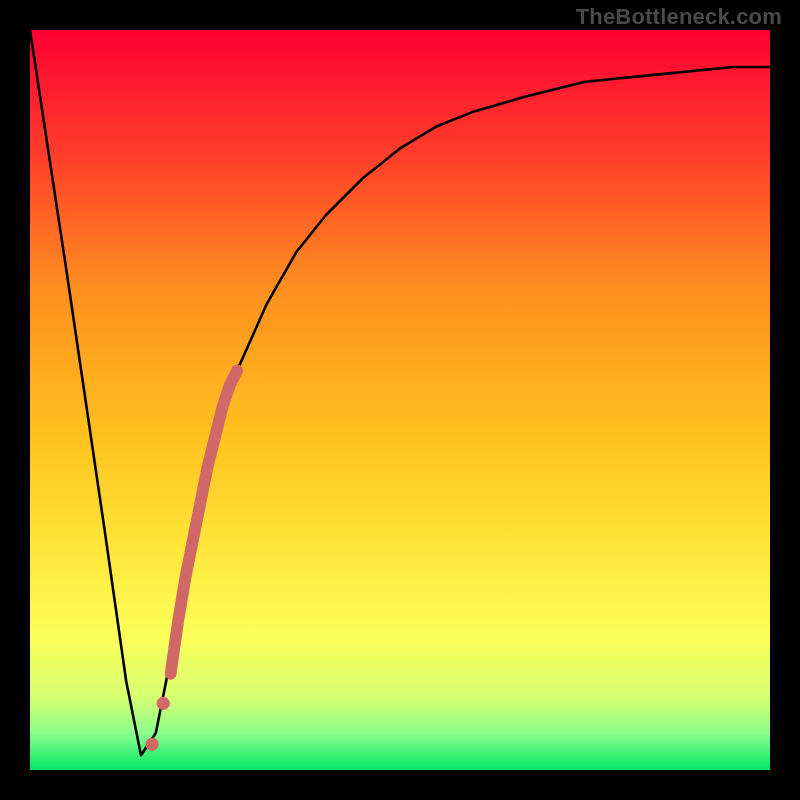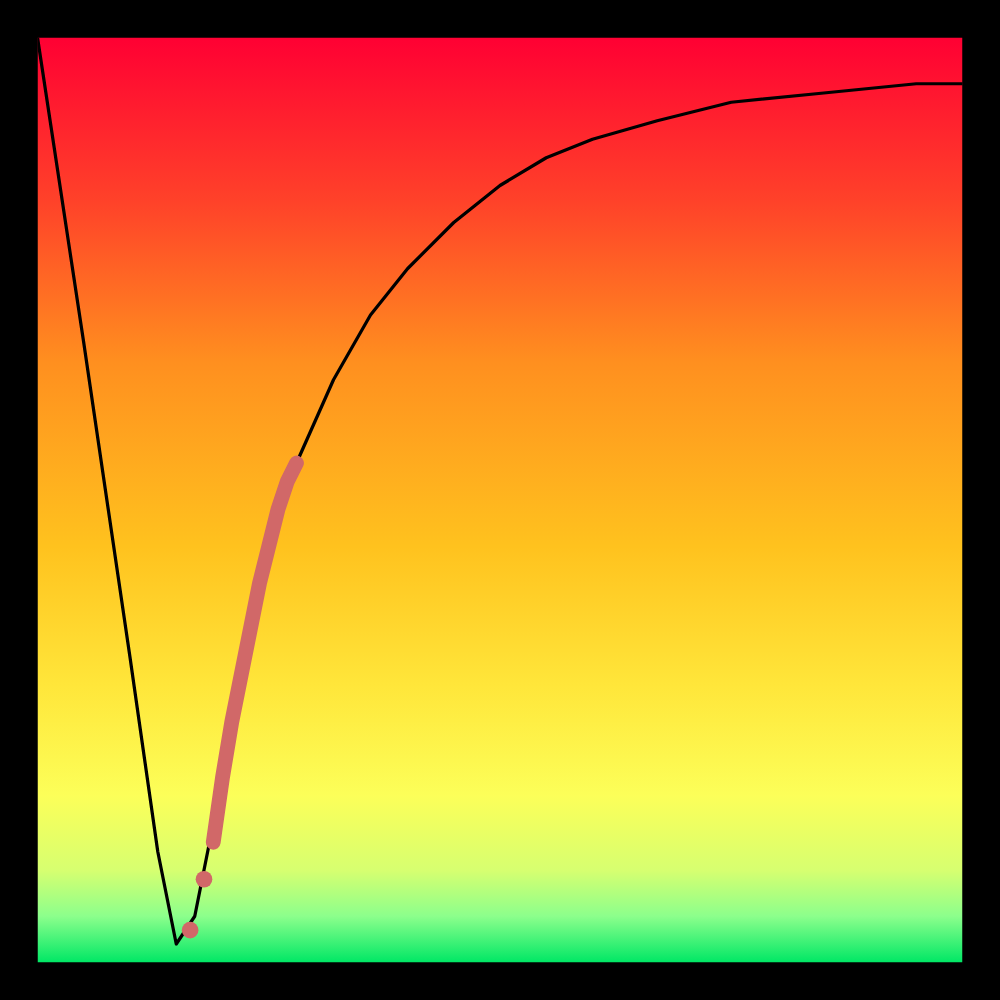--- a/index.html
+++ b/index.html
@@ -32,20 +32,21 @@
     font-weight: 600;
     color: #4a4a4a;
     letter-spacing: 0.2px;
     user-select: none;
   }
 </style>
 </head>
 <body>
 
 <div class="frame">
+  <div class="watermark">TheBottleneck.com</div>
   <svg class="plot" viewBox="0 0 100 100" preserveAspectRatio="none">
     <defs>
       <linearGradient id="bg-grad" x1="0" y1="0" x2="0" y2="1">
         <stop id="g0" offset="0%" stop-color="#ff0033"></stop>
         <stop id="g1" offset="18%" stop-color="#ff4329"></stop>
         <stop id="g2" offset="35%" stop-color="#ff8f1f"></stop>
         <stop id="g3" offset="55%" stop-color="#ffc21e"></stop>
         <stop id="g4" offset="70%" stop-color="#ffe63a"></stop>
         <stop id="g5" offset="82%" stop-color="#fcff59"></stop>
         <stop id="g6" offset="90%" stop-color="#d7ff70"></stop>

